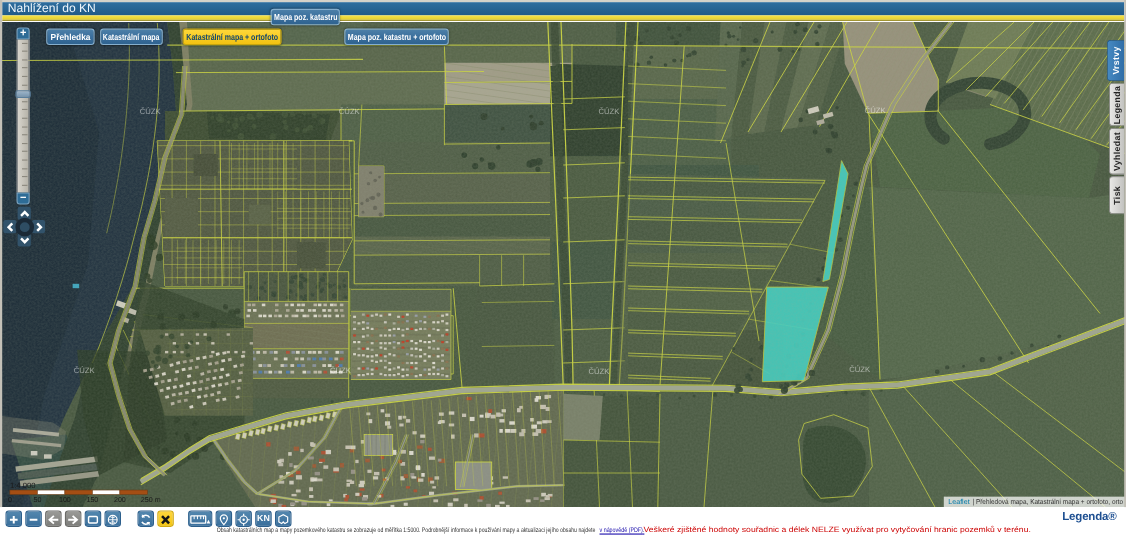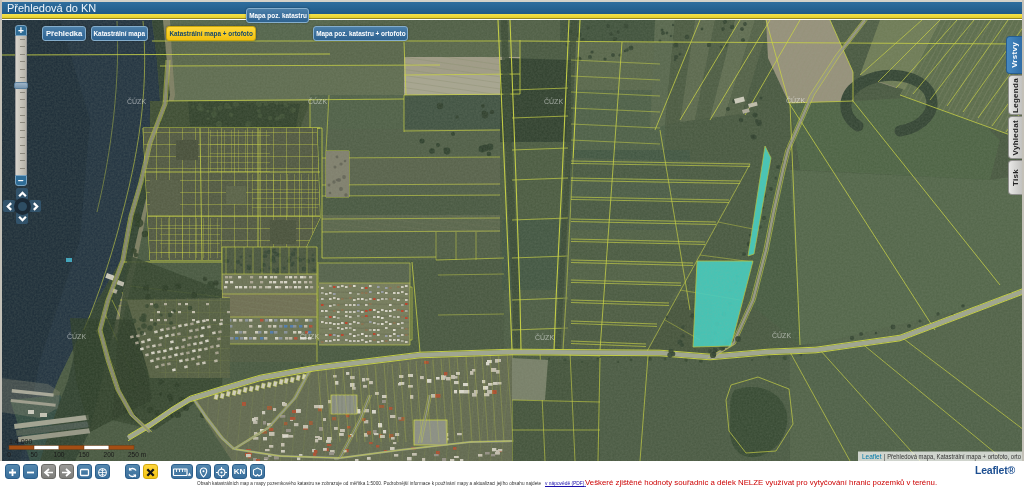--- a/index.html
+++ b/index.html
@@ -28,21 +28,21 @@
 .tbtn{position:absolute;top:3px;width:15px;height:15px;border-radius:3px;background:linear-gradient(#5387ae,#3a6f9c);border:1px solid #2c5f8c;z-index:50}
 .tbtn.grey{background:linear-gradient(#9a9a97,#7d7d7a);border-color:#6b6b68}
 .tbtn.yellow{background:linear-gradient(#ffd63c,#f4c613);border-color:#d2a90e}
 .tbtn svg{display:block;margin:1px auto 0}
 #footline{position:absolute;left:197px;top:480px;font-size:6px;color:#333;white-space:nowrap;z-index:50;transform-origin:0 0;transform:scaleX(0.78)}
 #footlink{position:absolute;left:545px;top:480px;font-size:6px;white-space:nowrap;z-index:50;transform-origin:0 0;transform:scaleX(0.81);color:#1a0dab;text-decoration:underline}
 #footline2{position:absolute;left:585px;top:479px;font-size:7px;color:#c00;white-space:nowrap;z-index:50;transform-origin:0 0;transform:scaleX(1.12)}
 #marush{position:absolute;right:9px;top:464px;font-size:10.5px;font-weight:bold;color:#1d4f91;z-index:50;letter-spacing:-0.2px}
 </style></head><body>
 <div id="topgrey"></div>
-<div id="title">Přehledová do KN</div>
+<div id="title">Nahlížení do KN</div>
 <div id="ystripe"></div>
 <div id="mapwrap"><svg id="map" width="1024" height="441" viewBox="0 20 1024 441">
       <defs>
 <pattern id="grid1" width="13" height="12" patternUnits="userSpaceOnUse">
  <rect width="13" height="12" fill="none"></rect>
  <path d="M0 0H13M0 0V12" stroke="#dde43f" stroke-width="0.7" fill="none"></path>
 </pattern>
 <pattern id="grid3" width="7" height="9" patternUnits="userSpaceOnUse">
  <rect width="7" height="9" fill="none"></rect>
  <path d="M0 0H7M0 0V9" stroke="#dde43f" stroke-width="0.55" fill="none"></path>
@@ -1533,12 +1533,12 @@
 <div class="tbtn" style="left:232px;color:#fff;font-size:8px;font-weight:bold;text-align:center;line-height:14px">KN</div>
 <div class="tbtn" style="left:250px">
       <svg width="13" height="13" viewBox="0 0 13 13">
         <path d="M2.5 8.5L2.5 4L6.5 2L10.5 4L10.5 8.5L8 10L6.5 8.5L5 10Z" stroke="#fff" stroke-width="1.1" fill="none"></path>
       </svg>
     </div>
 </div>
 <div id="footline">Obsah katastrálních map a mapy pozemkového katastru se zobrazuje od měřítka 1:5000. Podrobnější informace k používání mapy a aktualizaci jejího obsahu najdete</div>
 <div id="footlink">v nápovědě (PDF)<span style="color:#333;text-decoration:none">.</span></div>
 <div id="footline2">Veškeré zjištěné hodnoty souřadnic a délek NELZE využívat pro vytyčování hranic pozemků v terénu.</div>
-<div id="marush">Leaflet®</div>
+<div id="marush">Legenda®</div>
 </body></html>

